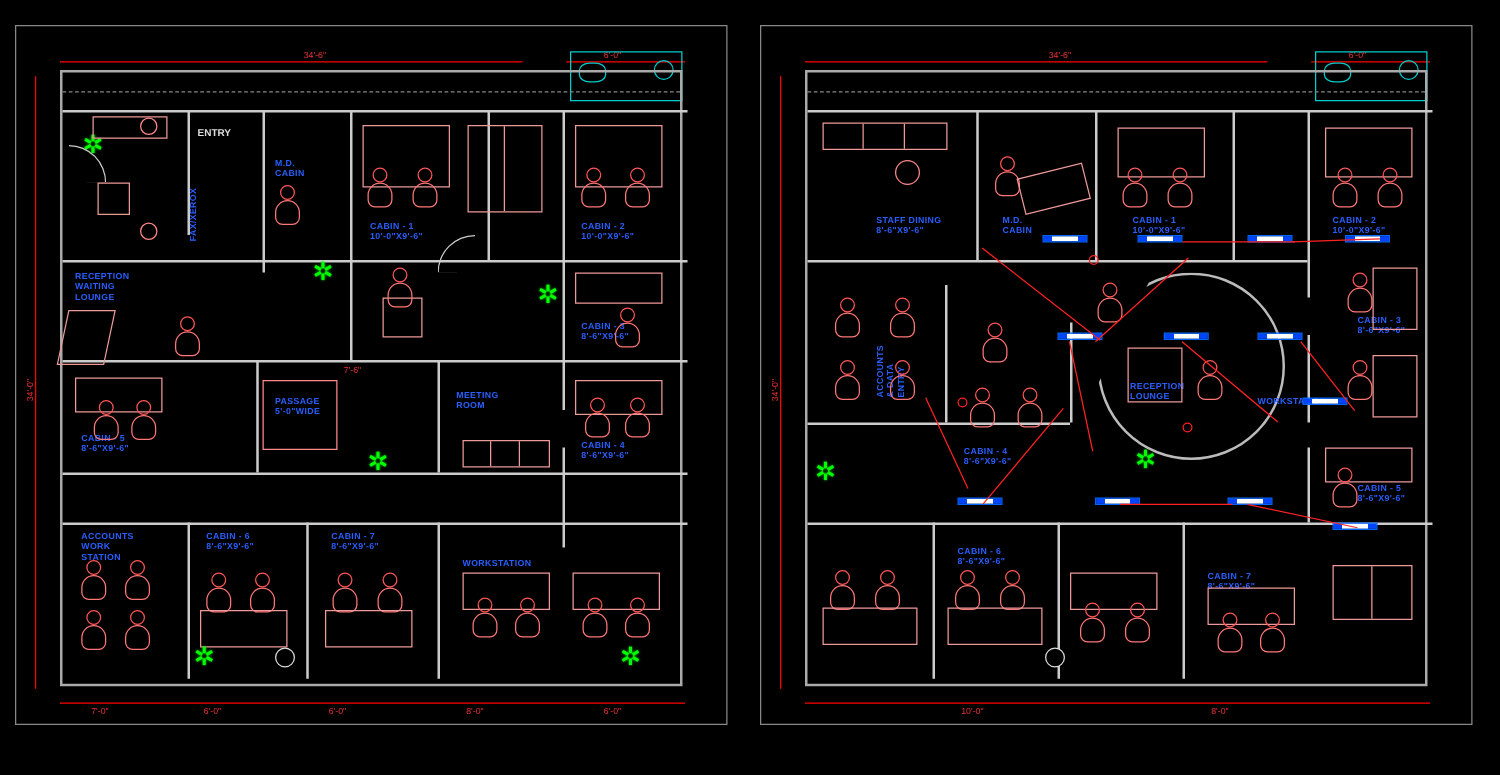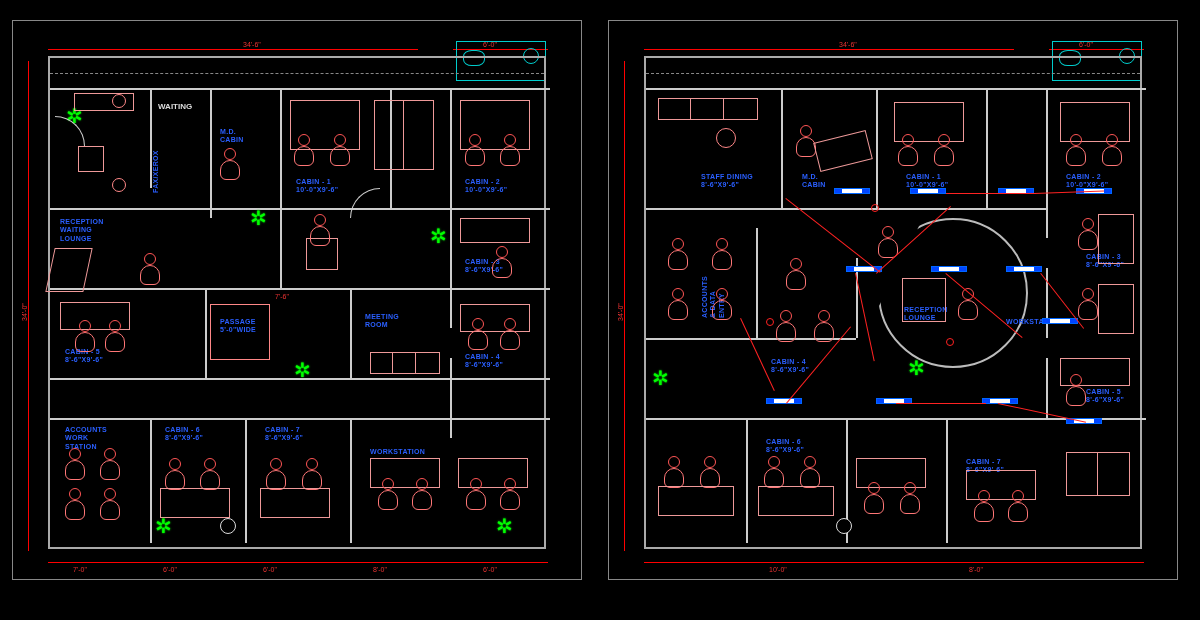--- a/index.html
+++ b/index.html
@@ -217,21 +217,21 @@
       <div class="wall wall-v" style="left:195px; top:360px; height:125px;"></div>
       <div class="wall wall-v" style="left:300px; top:360px; height:125px;"></div>
 
       <div class="wall wall-h" style="left:0; top:30px; width:500px;"></div>
       <div class="wall wall-h" style="left:0; top:150px; width:230px;"></div>
       <div class="wall wall-h" style="left:230px; top:150px; width:270px;"></div>
       <div class="wall wall-h" style="left:0; top:230px; width:500px;"></div>
       <div class="wall wall-h" style="left:0; top:320px; width:500px;"></div>
       <div class="wall wall-h" style="left:0; top:360px; width:500px;"></div>
 
-      <div class="pantry-label" style="left:108px; top:44px;">WAITING</div>
+      <div class="pantry-label" style="left:108px; top:44px;">ENTRY</div>
       <div class="room-label vrotate" style="left:102px; top:135px;">FAX/XEROX</div>
       <div class="room-label" style="left:170px; top:70px;">M.D.
 CABIN</div>
       <div class="room-label" style="left:10px; top:160px;">RECEPTION
 WAITING
 LOUNGE</div>
       <div class="room-label" style="left:246px; top:120px;">CABIN - 1
 10'-0"X9'-6"</div>
       <div class="room-label" style="left:415px; top:120px;">CABIN - 2
 10'-0"X9'-6"</div>

